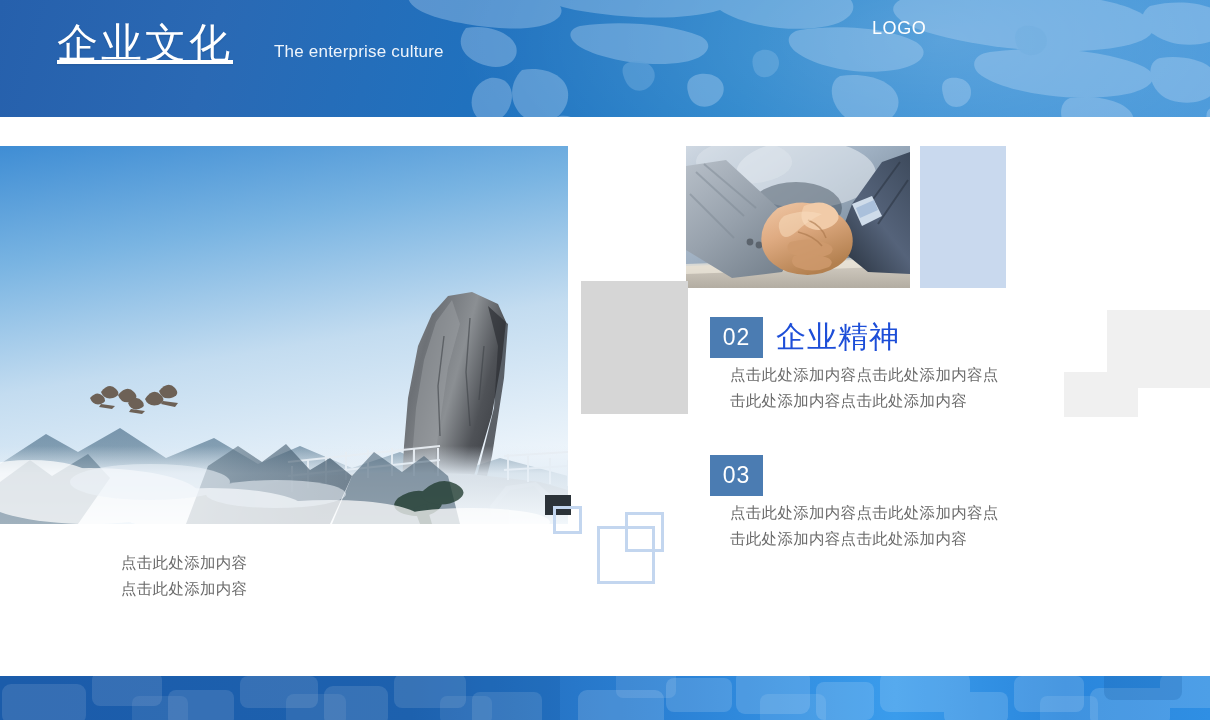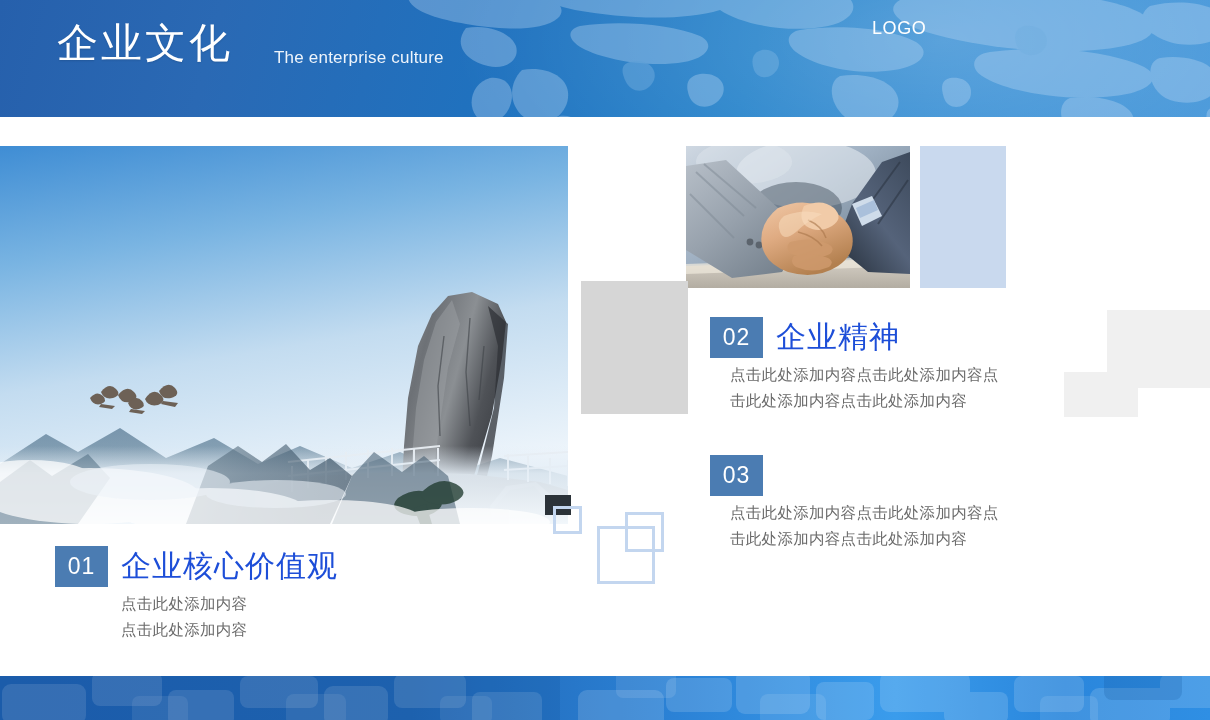--- a/index.html
+++ b/index.html
@@ -17,23 +17,24 @@
       radial-gradient(ellipse 700px 300px at 78% 35%, rgba(255,255,255,0.22), rgba(255,255,255,0) 70%),
       linear-gradient(105deg,#2660ac 0%,#2a69b4 18%,#1f72bf 42%,#1f7fc9 62%,#2f8ad3 80%,#3f93d8 100%);
     overflow:hidden;
   }
   .header-map { position:absolute; right:-20px; top:-34px; width:860px; height:200px; opacity:.42; }
   .header-title {
     position:absolute; left:57px; top:23px;
     font-size:41px; color:#ffffff; letter-spacing:3px;
     font-weight:400; line-height:1;
     text-shadow:0 1px 2px rgba(0,0,0,.12);
+    text-decoration:underline;
   }
   .header-sub {
-    position:absolute; left:274px; top:48px;
+    position:absolute; left:274px; top:42px;
     font-size:17px; color:#eef4fb; letter-spacing:.2px;text-align:right;
   }
   .header-logo {
     position:absolute; left:872px; top:18px;
     font-size:18px; color:#ffffff; letter-spacing:.6px;
   }
 
   
   .photo-main {
     position:absolute; left:0; top:146px; width:568px; height:378px;
@@ -329,24 +330,20 @@
 <div class="blk-gray"></div>
 <div class="blk-gray-r1"></div>
 <div class="blk-gray-r2"></div>
 
 <div class="blk-dark"></div>
 <div class="sq sq-b"></div>
 <div class="sq sq-c"></div>
 <div class="sq sq-a"></div>
 
 <div class="section sec-01">
-  <div class="sec-head">
-    <div class="num-badge">01</div>
-    <div class="sec-title">企业核心价值观</div>
-  </div>
   <div class="sec-body" style="white-space:pre-line">点击此处添加内容
 点击此处添加内容</div>
 </div>
 
 <div class="section sec-02">
   <div class="sec-head">
     <div class="num-badge">02</div>
     <div class="sec-title">企业精神</div>
   </div>
   <div class="sec-body">点击此处添加内容点击此处添加内容点击此处添加内容点击此处添加内容</div>

